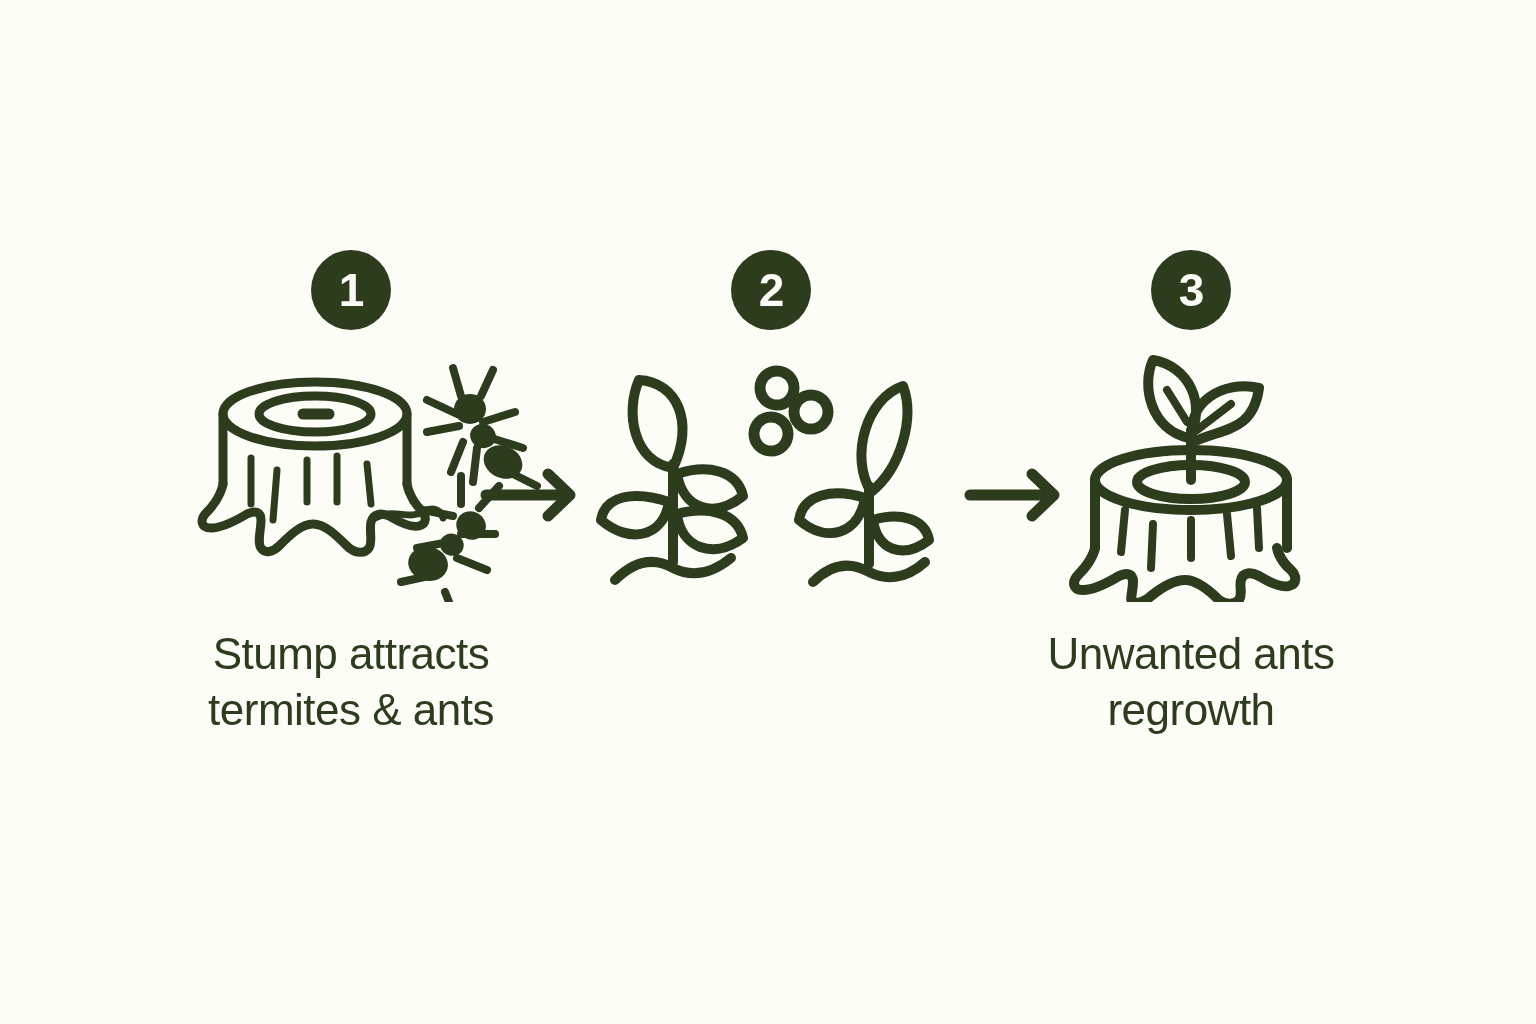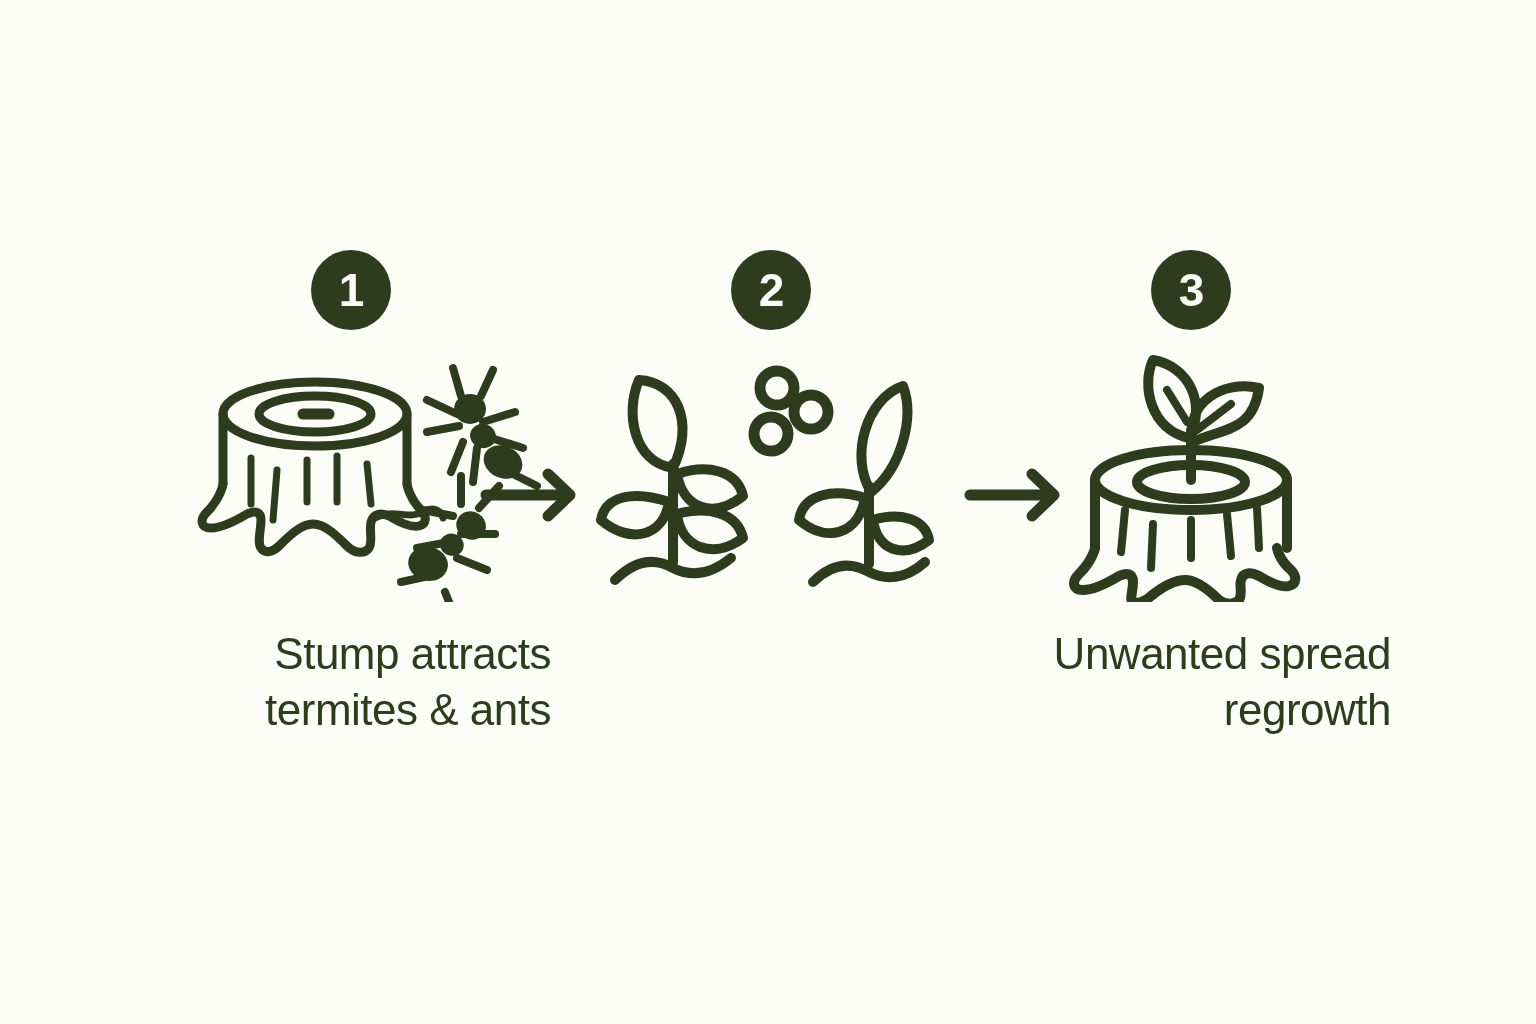--- a/index.html
+++ b/index.html
@@ -65,21 +65,21 @@
     height: 250px;
     display: flex;
     align-items: center;
     justify-content: center;
   }
   .icon-wrap svg { display: block; }
 
   .caption {
     margin-top: 24px;
     width: 400px;
-    text-align: right;
+    text-align: center;
     color: #2c3c1d;
     font-size: 44px;
     line-height: 1.28;
     font-weight: 400;
     font-family: "Liberation Sans", sans-serif;
     letter-spacing: -0.5px;
   }
 
   .arrow {
     position: absolute;
@@ -235,21 +235,21 @@
 
             <path d="M124 158 L120 200" stroke-width="8"></path>
             <path d="M152 172 L150 216" stroke-width="8"></path>
             <path d="M190 168 L190 206" stroke-width="8"></path>
             <path d="M226 162 L230 204" stroke-width="8"></path>
             <path d="M256 156 L258 196" stroke-width="8"></path>
           </g>
         </svg>
       </div>
 
-      <div class="caption">Unwanted spread regrowth</div>
+      <div class="caption">Unwanted ants regrowth</div>
     </div>
 
   </div>
 
   <div class="arrow arrow-1">
     <svg width="110" height="70" viewBox="0 0 110 70" fill="none" stroke="#2c3c1d" stroke-width="11" stroke-linecap="round" stroke-linejoin="round">
       <path d="M8 35 L88 35"></path>
       <path d="M70 14 L92 35 L70 56"></path>
     </svg>
   </div>

